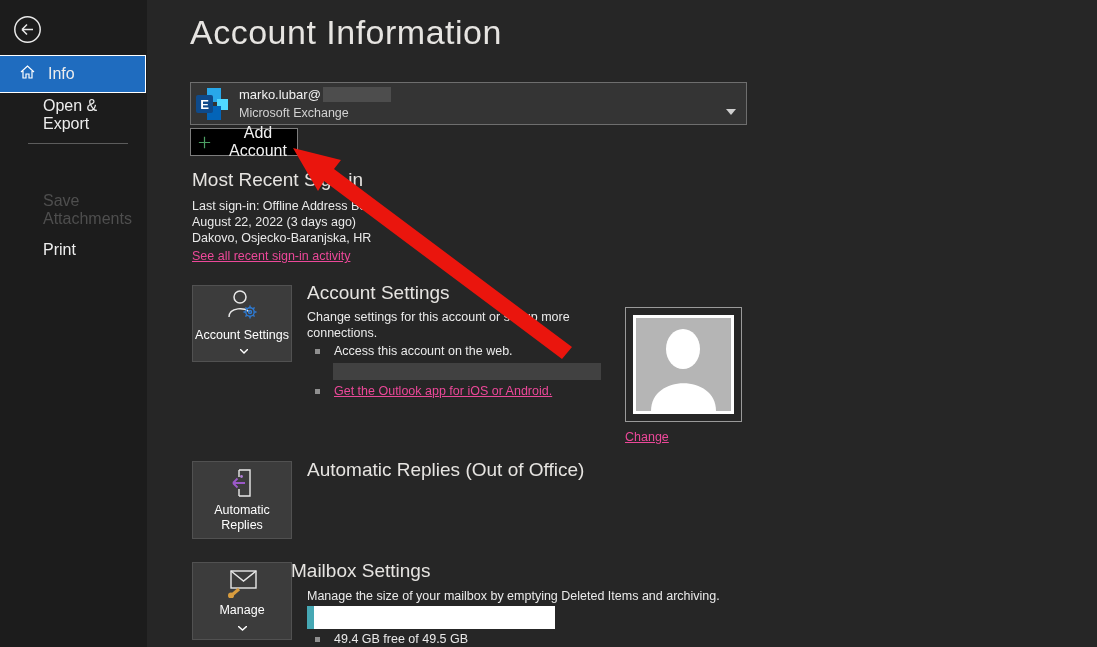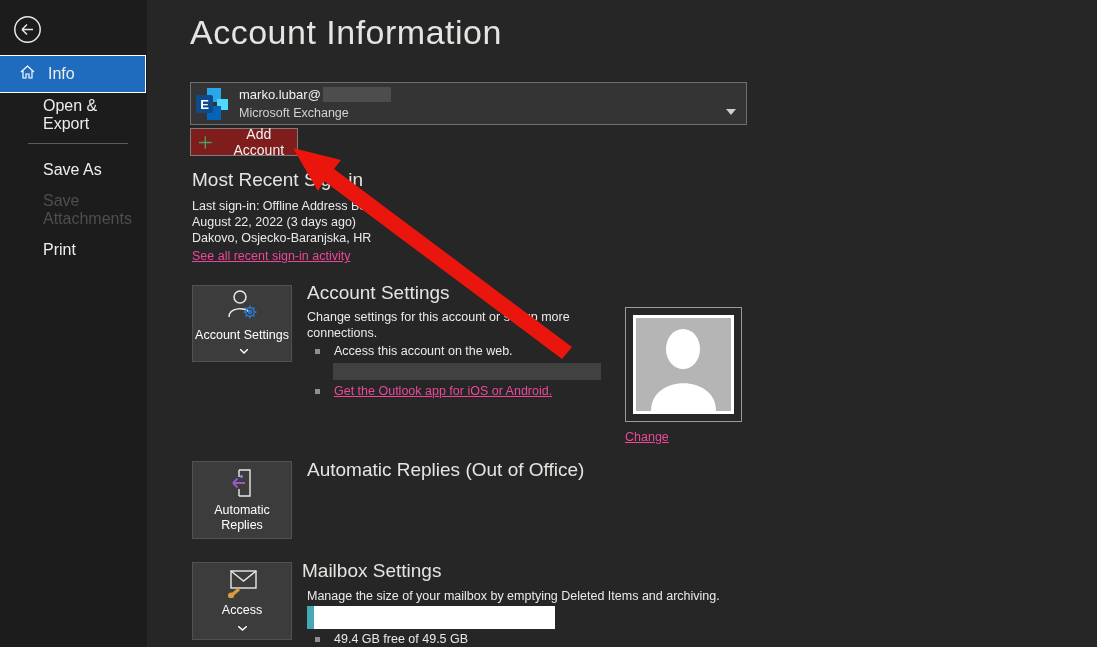--- a/index.html
+++ b/index.html
@@ -46,22 +46,22 @@
   .acct-dd .xchg { width:34px; height:34px; margin-left:4px; flex:0 0 auto; }
   .acct-lines { margin-left:10px; line-height:1; }
   .acct-line1 { font-size:13px; color:#f2f2f2; display:flex; align-items:center; }
   .redact-email { display:inline-block; width:68px; height:15px; background:#4d4d4d; margin-left:2px; }
   .acct-line2 { font-size:12.5px; color:#d2d2d2; margin-top:5px; }
   .dd-caret { position:absolute; right:10px; top:18px; }
 
   
   .add-account {
     position:absolute; left:43px; top:128px; width:108px; height:28px;
-    background:#7f1d1d; border:1px solid #7d7d7d;
-    display:flex; align-items:center; font-size:14px; color:#f0f0f0; cursor:pointer;
+    background:#000000; border:1px solid #7d7d7d;
+    display:flex; align-items:center; font-size:16px; color:#f0f0f0; cursor:pointer;
   }
   .add-account svg { margin:0 8px 0 7px; }
 
   
   .sec-heading { position:absolute; font-size:19px; font-weight:400; color:#e6e4e1; }
   .body-text  { position:absolute; font-size:12.5px; line-height:16px; color:#eaeaea; }
   .link { color:#ec4899; text-decoration:underline; font-size:12.5px; cursor:pointer; }
   .bullet-row { position:absolute; display:flex; align-items:center; font-size:12.5px; color:#eaeaea; }
   .bullet-sq { width:5px; height:5px; background:#8f8f8f; margin-right:14px; flex:0 0 auto; }
   .redact-bar { position:absolute; left:186px; top:363px; width:268px; height:17px; background:#414141; }
@@ -112,23 +112,20 @@
     </span>
     <span class="nav-label">Info</span>
   </div>
 
   <div class="nav-item" style="top:100px">
     <span class="nav-label">Open &amp; Export</span>
   </div>
 
   <div class="nav-divider"></div>
 
-  <div class="nav-item" style="top:155px">
-    <span class="nav-label">Save As</span>
-  </div>
 
   <div class="nav-item" style="top:235px">
     <span class="nav-label">Print</span>
   </div>
 
   <div class="nav-item disabled" style="top:195px">
     <span class="nav-label">Save Attachments</span>
   </div>
 </div>
 
@@ -223,26 +220,26 @@
   </div>
   <div class="sec-heading" style="left:160px; top:459px">Automatic Replies (Out of Office)</div>
 
   <div class="tile" style="top:562px; height:78px">
     <svg width="36" height="30" viewBox="0 0 36 30">
       <rect x="7" y="3" width="25" height="17" fill="none" stroke="#e8e8e8" stroke-width="1.4"></rect>
       <path d="M7 3 L19.5 13 L32 3" fill="none" stroke="#e8e8e8" stroke-width="1.4"></path>
       <path d="M8 27 l7-6" stroke="#d89c3e" stroke-width="3.2"></path>
       <circle cx="7" cy="27.5" r="3" fill="#d89c3e"></circle>
     </svg>
-    <span class="t-label">Access</span>
+    <span class="t-label">Manage</span>
     <span class="chev"><svg width="9" height="5" viewBox="0 0 9 5">
           <polyline points="0,0 4.5,4 9,0" fill="none" stroke="#fff" stroke-width="1.4"></polyline>
         </svg></span>
   </div>
-  <div class="sec-heading" style="left:155px; top:560px">Mailbox Settings</div>
+  <div class="sec-heading" style="left:144px; top:560px">Mailbox Settings</div>
   <div class="body-text" style="left:160px; top:588px">Manage the size of your mailbox by emptying Deleted Items and archiving.</div>
   <div class="progress">
     <div class="progress-fill" style="width: 3%;"></div>
   </div>
   <div class="bullet-row" style="left:168px; top:632px">
     <span class="bullet-sq"></span>
     <span>49.4 GB free of 49.5 GB</span>
   </div>
 </div>
 

